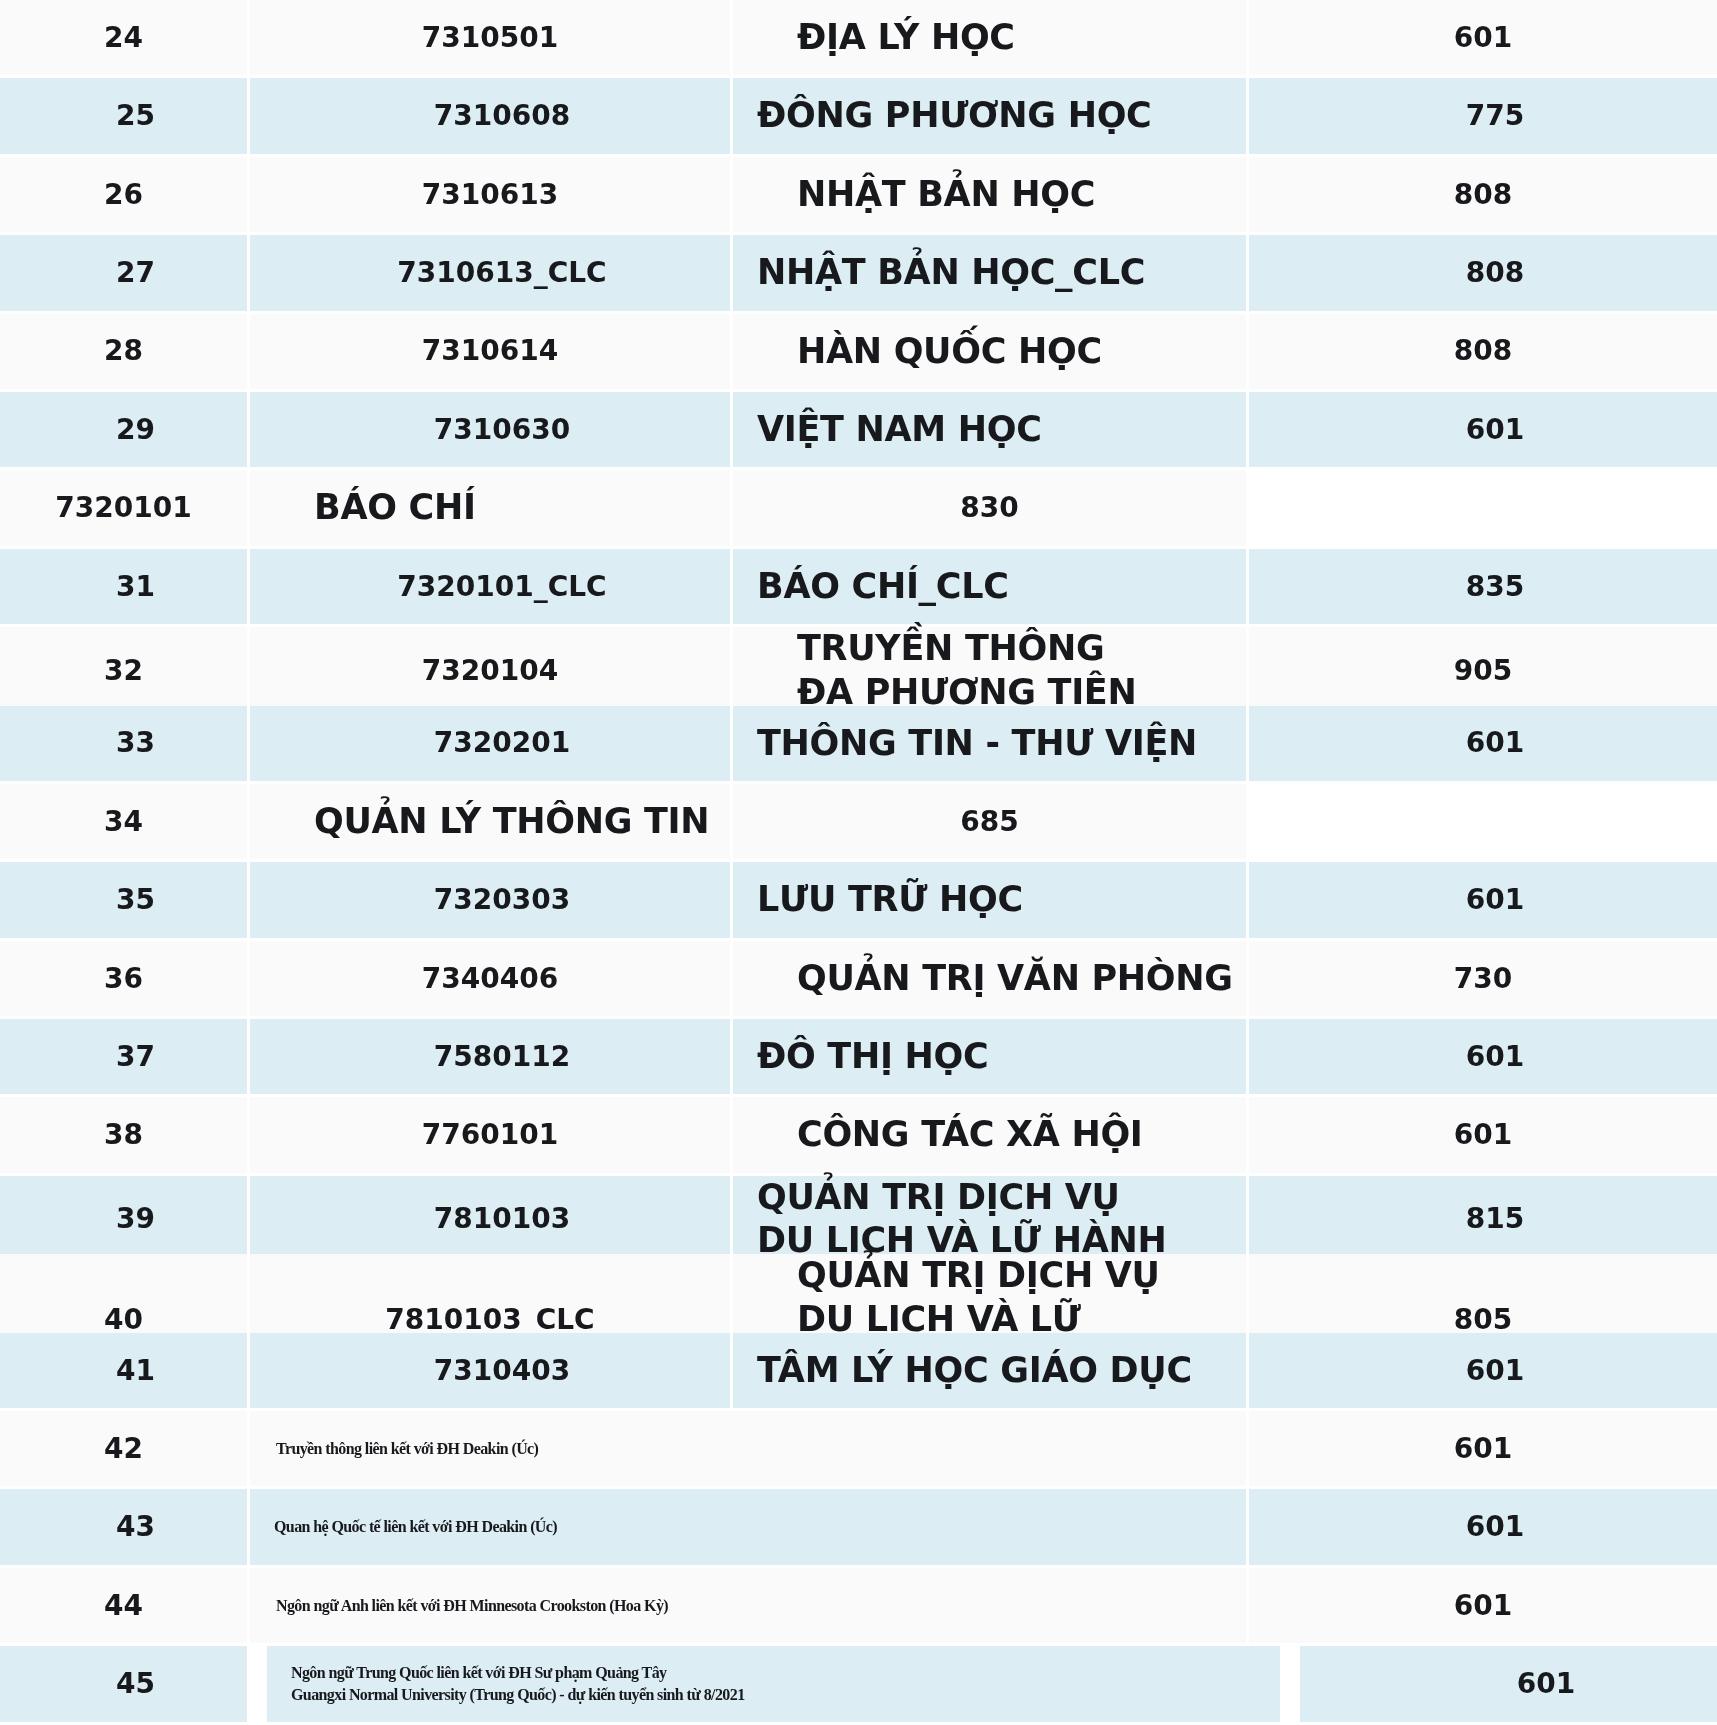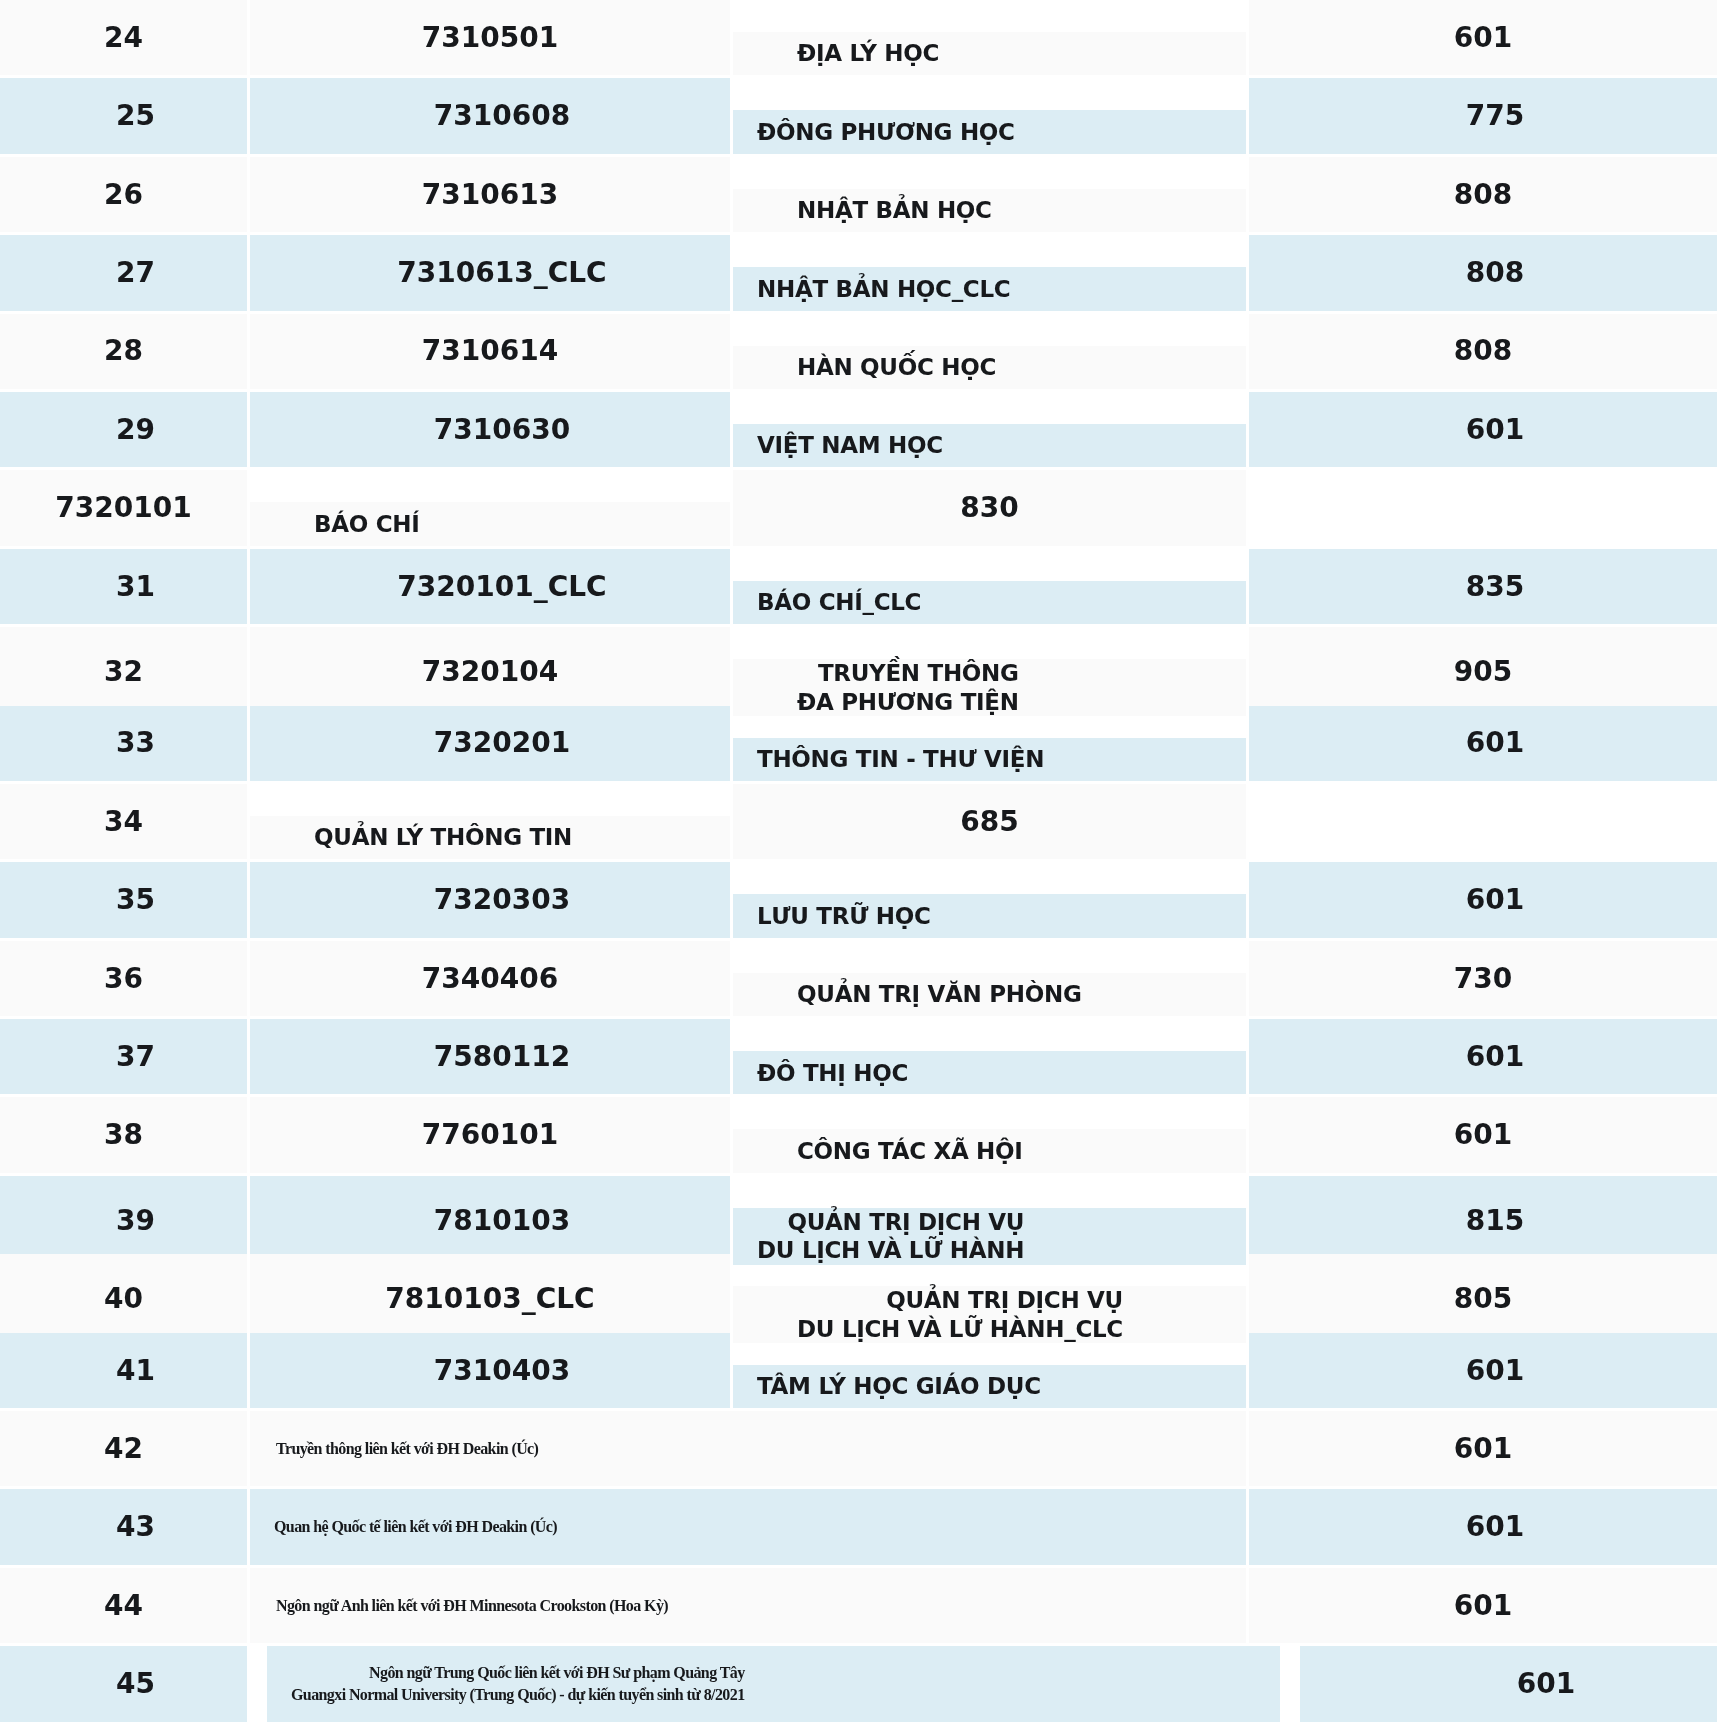--- a/index.html
+++ b/index.html
@@ -11,46 +11,45 @@
   html,body{margin:0;padding:0;}
   body{
     width:1717px;
     height:1725px;
     overflow:hidden;
     background:var(--divider);
     font-family:"DejaVu Sans",sans-serif;
     font-weight:bold;
     color:var(--text);
   }
-  .table{display:block;width:1717px;text-align:right;}
+  .table{display:block;width:1717px;}
   .row{
     display:grid;
     grid-template-columns:247px 480px 513px 468px;
     column-gap:3px;
     height:75.4px;
     margin-bottom:3px;
   }
   .row:last-child{margin-bottom:18px;gap:20px;}
   .row.light .cell{background:var(--row-light);}
   .row.blue  .cell{background:var(--row-blue);padding-left:24px;}
   .cell{
     display:flex;
     align-items:center;
     justify-content:center;
     font-size:28px;
     line-height:1.2;
   }
   .cell.name{
     justify-content:flex-start;
     padding-left:64px;
-    font-size:23px;
+    font-size:35px;
     letter-spacing:-0.3px;
     line-height:1.24;
     white-space:pre-line;
-    margin-top:32px;
   }
   .cell.merged{
     grid-column:2 / 4;
     justify-content:flex-start;
     padding-left:26px;
     font-size:16px;
     letter-spacing:-0.6px;
     line-height:1.35;
     white-space:pre-line;
     font-family:Liberation Serif, serif;

